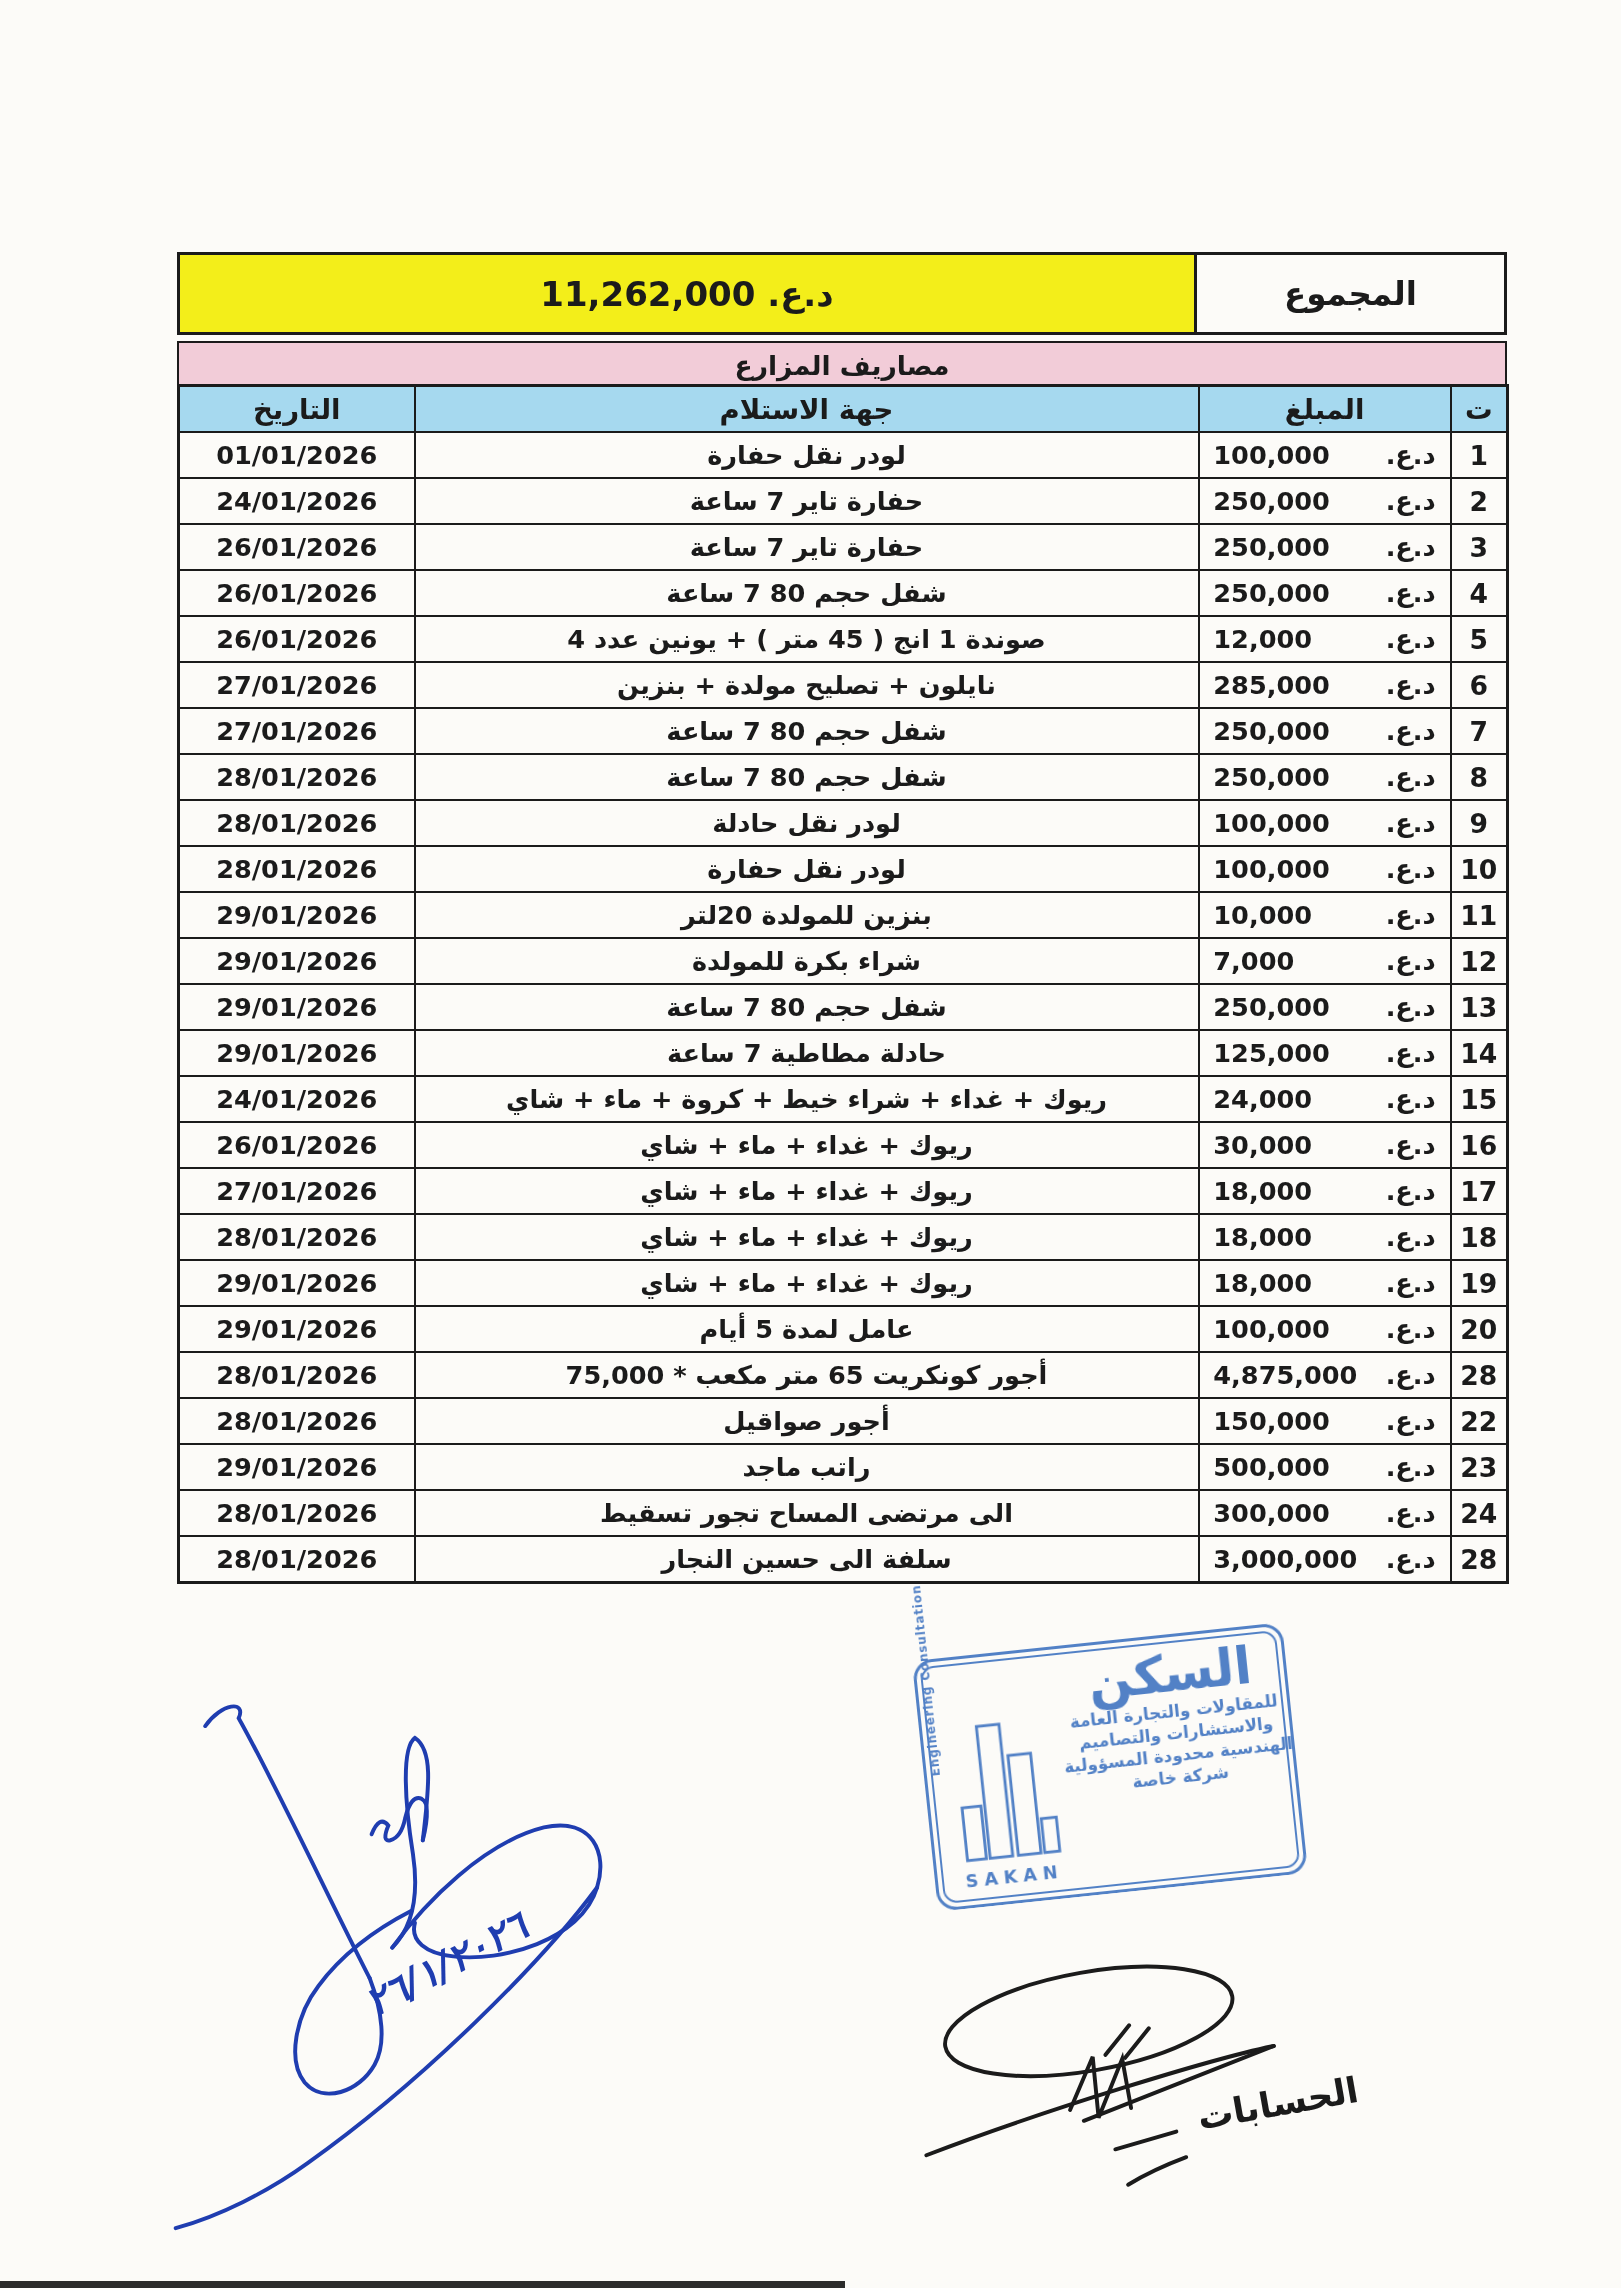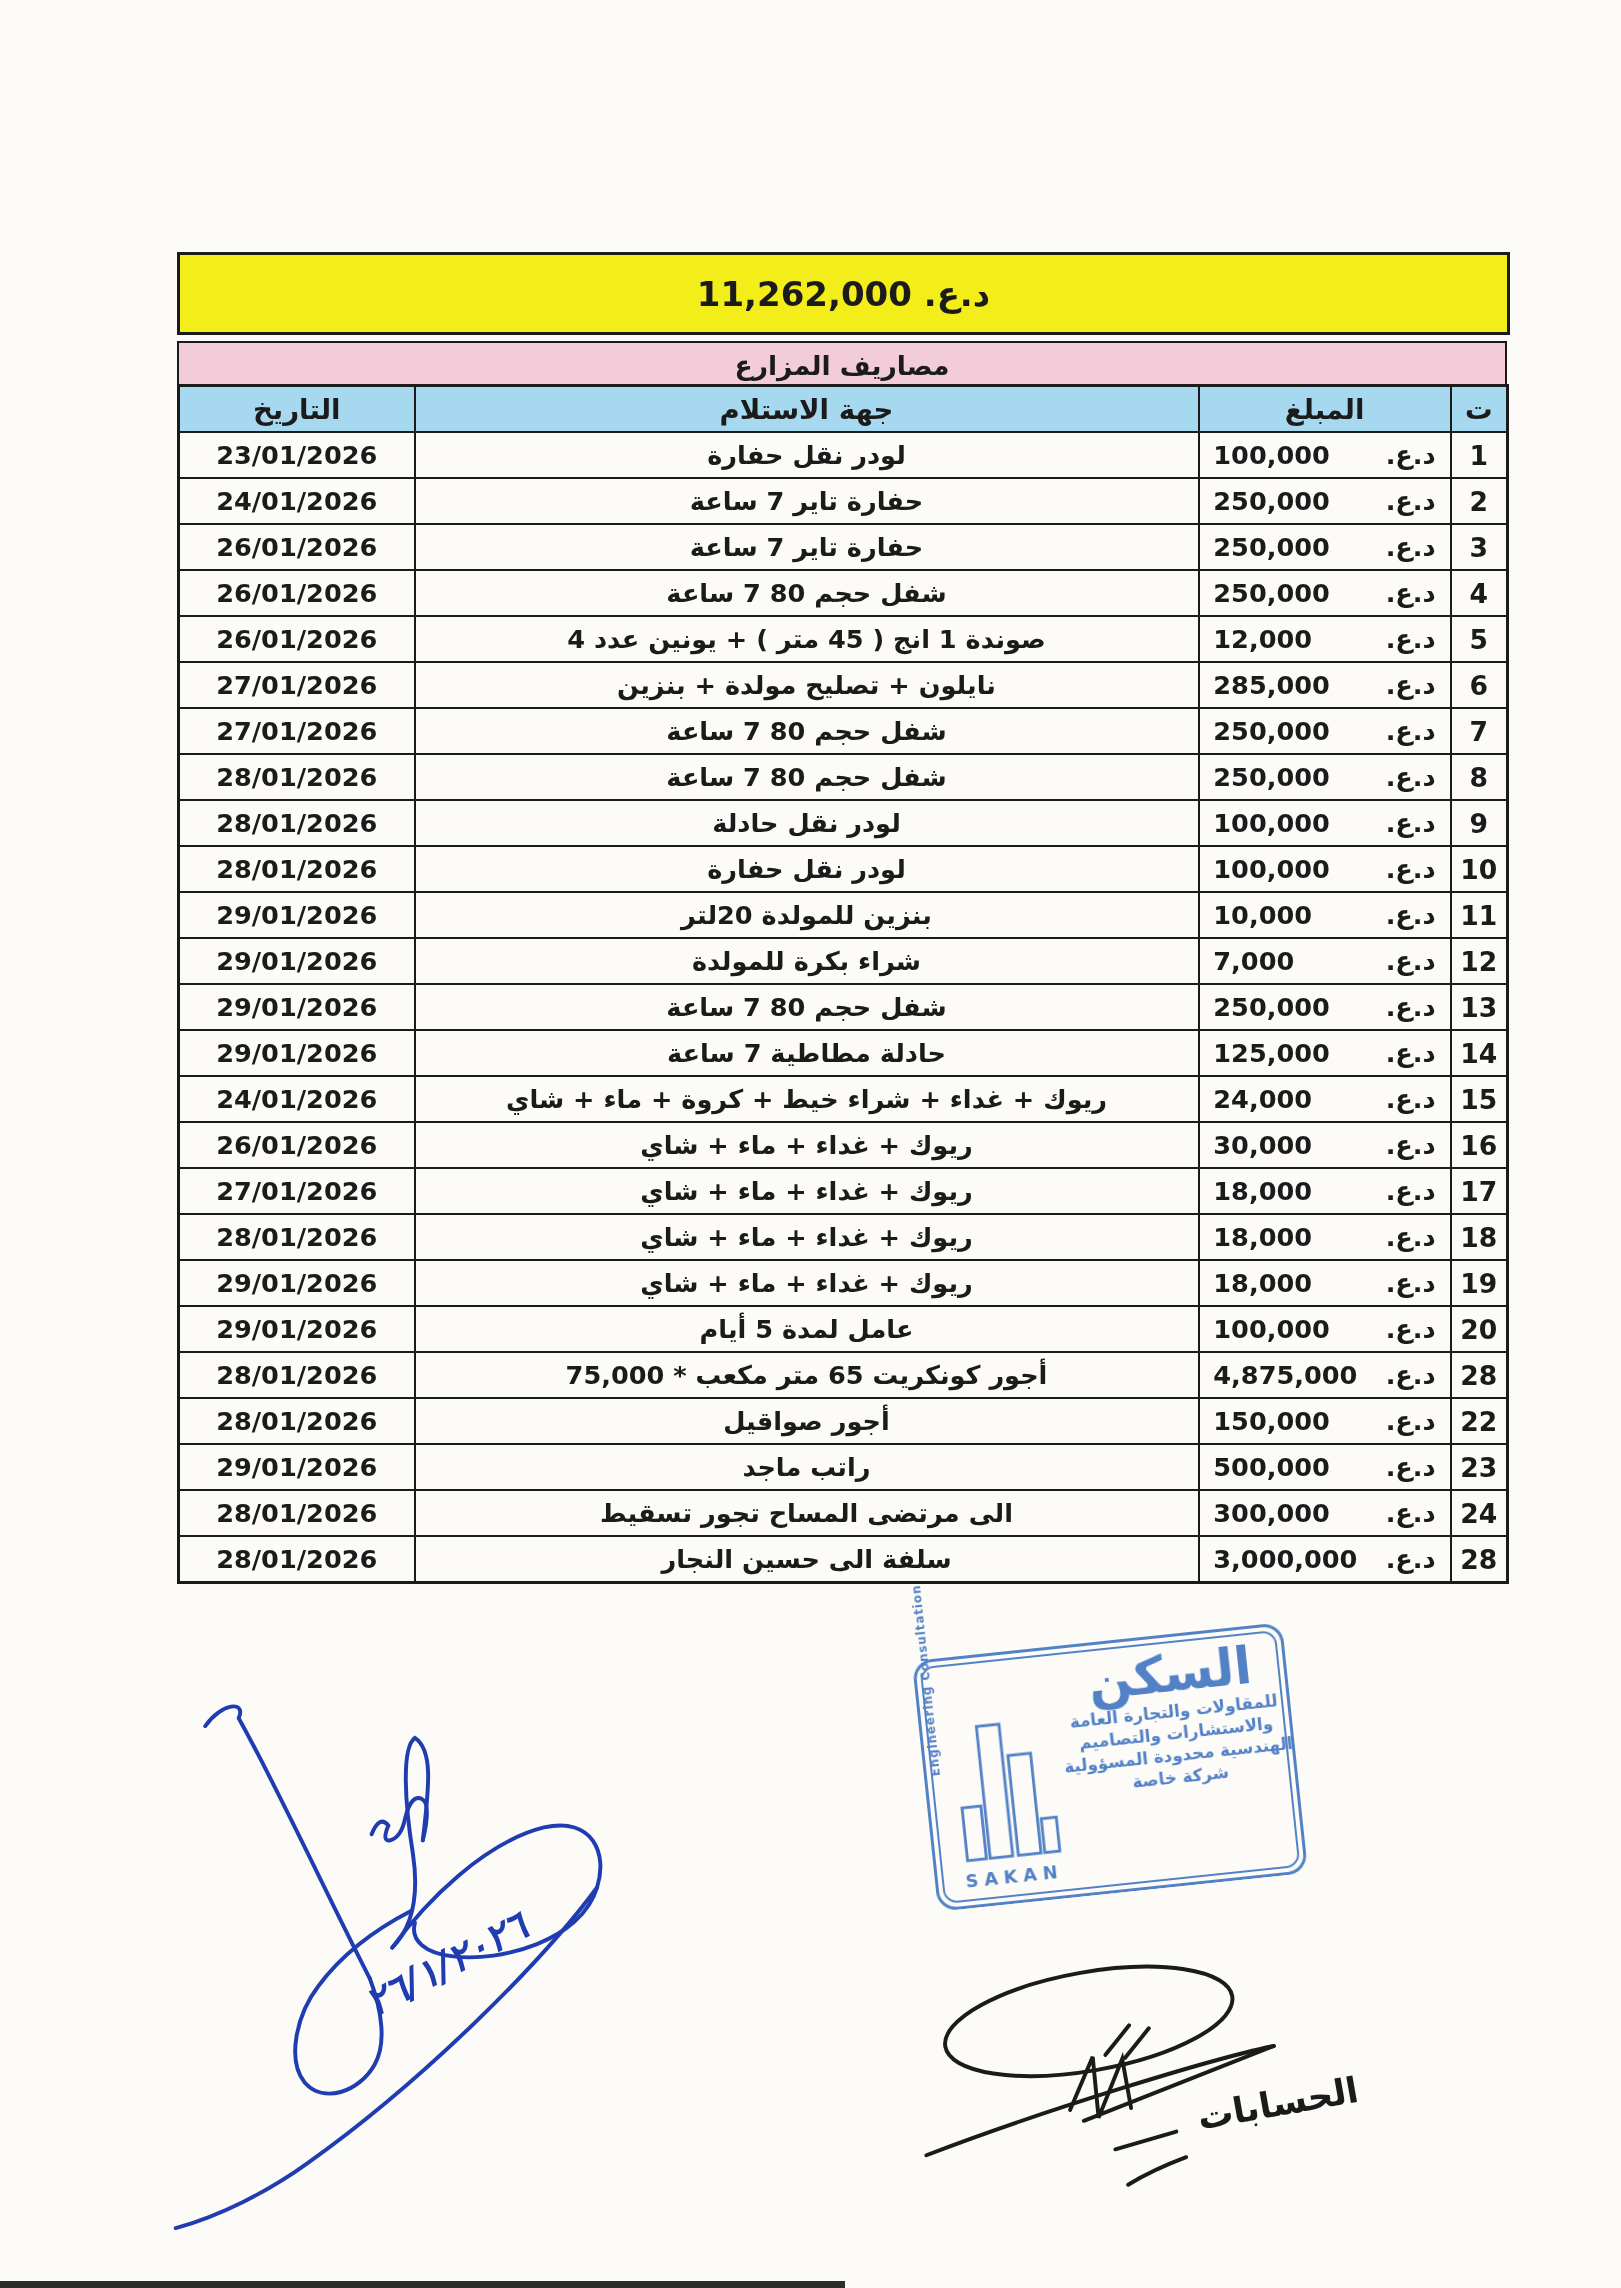--- a/index.html
+++ b/index.html
@@ -77,20 +77,21 @@
   .sig-blue{position:absolute;left:128px;top:1665px;color:var(--sig-blue);}
   .sig-black{position:absolute;left:887px;top:1960px;color:var(--ink);}
   .scan-edge{position:absolute;left:0;top:2281px;width:845px;height:6.9px;background:#2c2c2c;}
 </style>
 </head>
 <body>
 
 <div class="page">
 
   <div class="total-row">
+    <div class="total-label-cell">المجموع</div>
     <div class="total-value-cell">د.ع. 11,262,000</div>
   </div>
 
   <div class="section-bar">مصاريف المزارع</div>
 
   <table class="main">
     <colgroup>
       <col style="width:57px">
         <col style="width:252px">
         <col style="width:784px">
@@ -107,21 +108,21 @@
     <tbody>
     <tr>
       <td class="c-no">1</td>
       <td>
         <div class="amount-wrap">
           <span>د.ع.</span>
           <span>100,000</span>
         </div>
       </td>
       <td class="c-recipient">لودر نقل حفارة</td>
-      <td class="c-date">23/01/2026</td>
+      <td class="c-date">01/01/2026</td>
     </tr>
 
     <tr>
       <td class="c-no">2</td>
       <td>
         <div class="amount-wrap">
           <span>د.ع.</span>
           <span>250,000</span>
         </div>
       </td>

